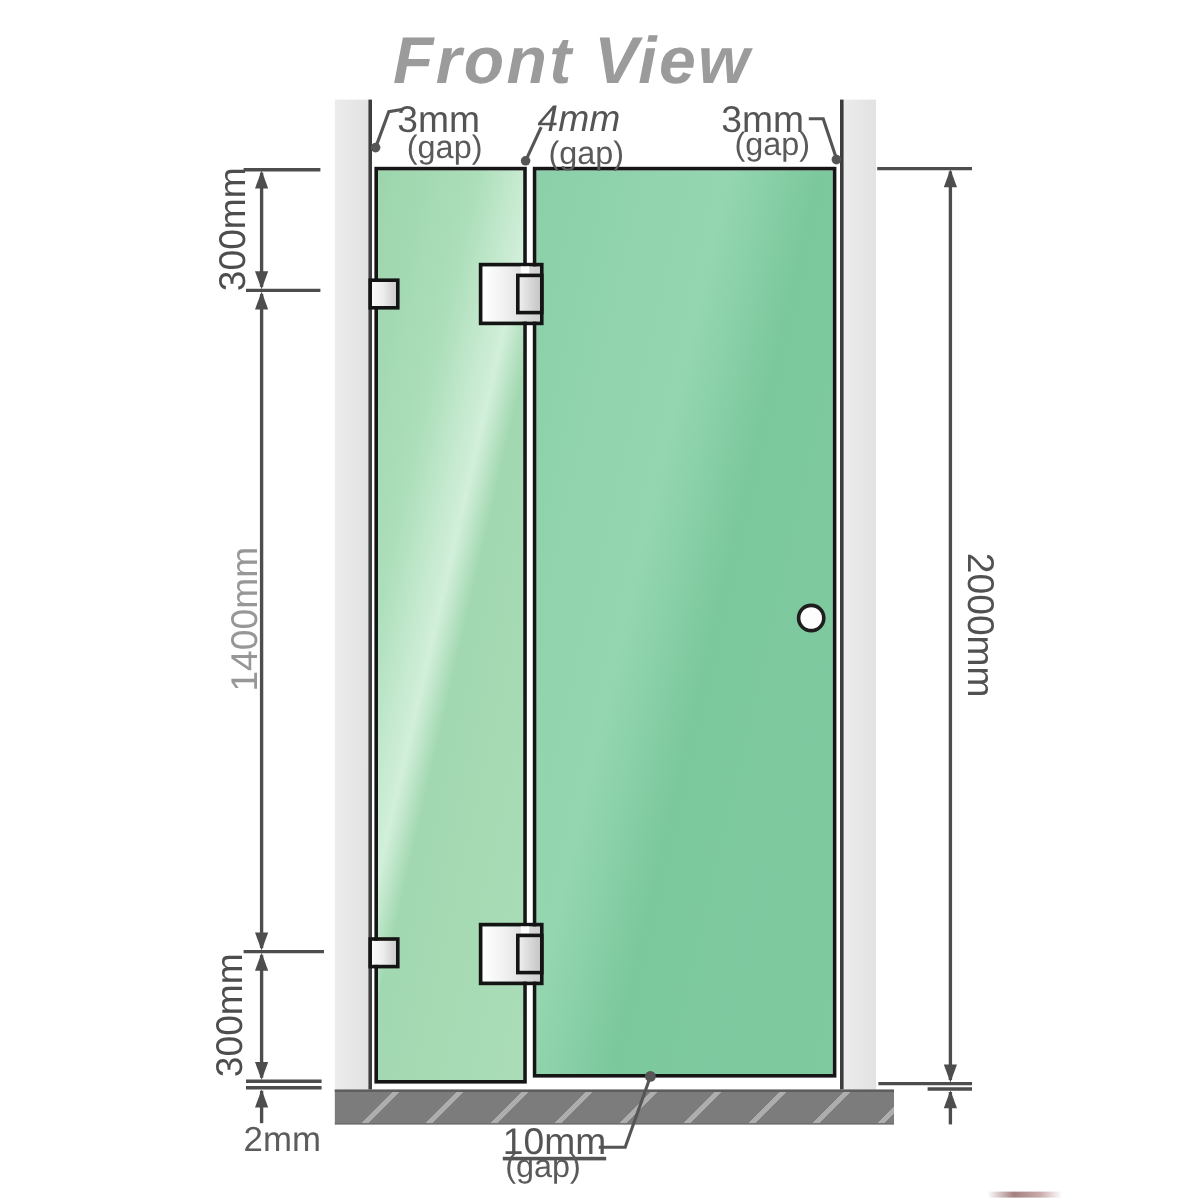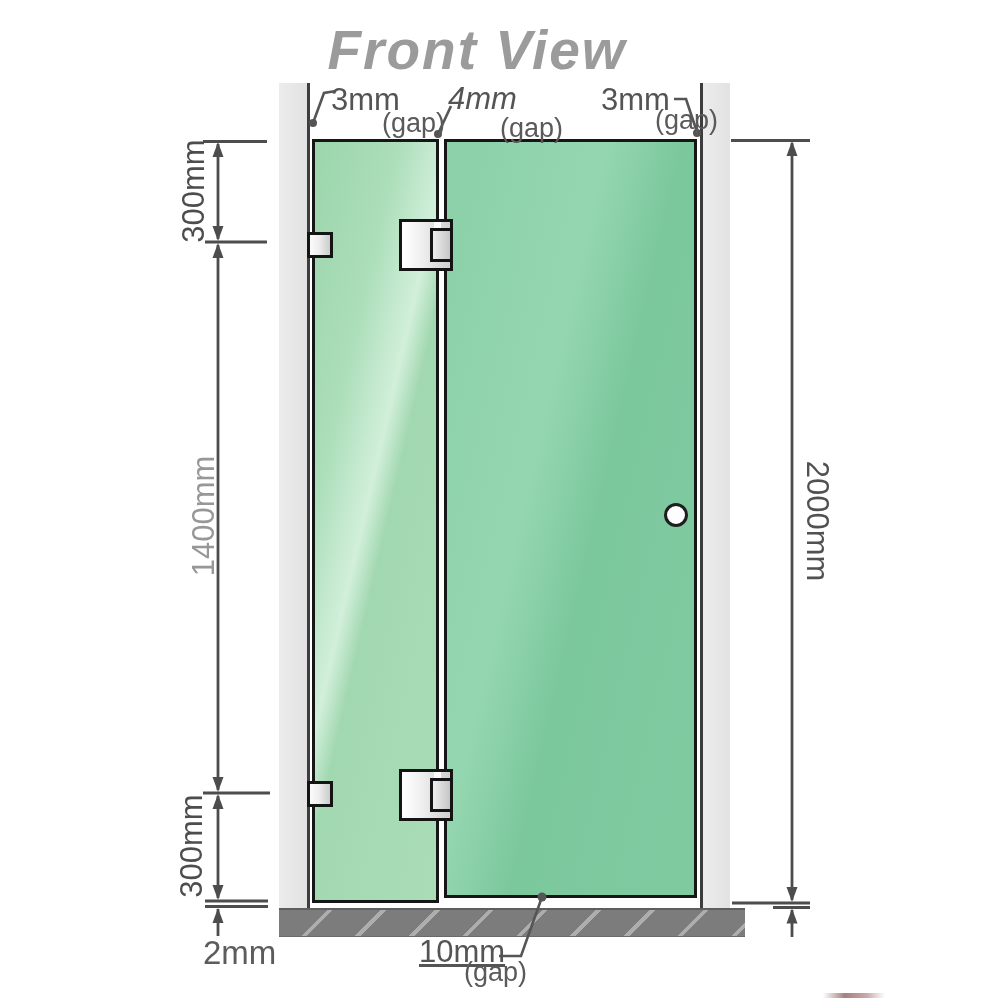--- a/index.html
+++ b/index.html
@@ -63,24 +63,24 @@
     left:664px;top:503px;width:24px;height:24px;border-radius:50%;
     border:3px solid #1e1e1e;box-sizing:border-box;background:#fdfdfd;
   }
   
   .dimtext{position:absolute;white-space:nowrap;color:#4d4d4d;font-size:31px;}
   .rot-ccw{transform:translate(-50%,-50%) rotate(-90deg);}
   .rot-cw{transform:translate(-50%,-50%) rotate(90deg);}
   .dim-300-top{left:194px;top:191px;}
   .dim-1400{left:204px;top:516px;color:#979797;}
   .dim-300-bot{left:192px;top:846px;}
-  .dim-2mm{left:203px;top:934px;font-size:33px;color:#5c5c5c;}
+  .dim-2mm{left:203px;top:934px;font-size:29px;color:#5c5c5c;}
   .dim-2000{left:817px;top:521px;font-size:31px;color:#515151;}
   .gaplabel{position:absolute;white-space:nowrap;color:#545454;font-size:31px;text-align:right;}
-  .gapsub{position:absolute;white-space:nowrap;color:#5a5a5a;font-size:27px;margin-left:43px;}
+  .gapsub{position:absolute;white-space:nowrap;color:#5a5a5a;font-size:27px;}
   .gl-left{left:331px;top:82px;}   .gs-left{left:339px;top:108px;}
   .gl-mid{left:448px;top:81px;font-style:italic;}    .gs-mid{left:457px;top:113px;}
   .gl-right{left:601px;top:82px;}  .gs-right{left:612px;top:105px;}
   .gl-bottom{left:419px;top:934px;text-decoration:underline;}.gs-bottom{left:421px;top:957px;}
   .svgdims{position:absolute;left:0;top:0;}
   .artifact{
     left:823px;top:993px;width:62px;height:5px;
     background:linear-gradient(90deg,rgba(90,25,25,0) 0%,rgba(90,25,25,.55) 35%,rgba(120,40,40,.4) 70%,rgba(120,40,40,0) 100%);
   }
 </style>

